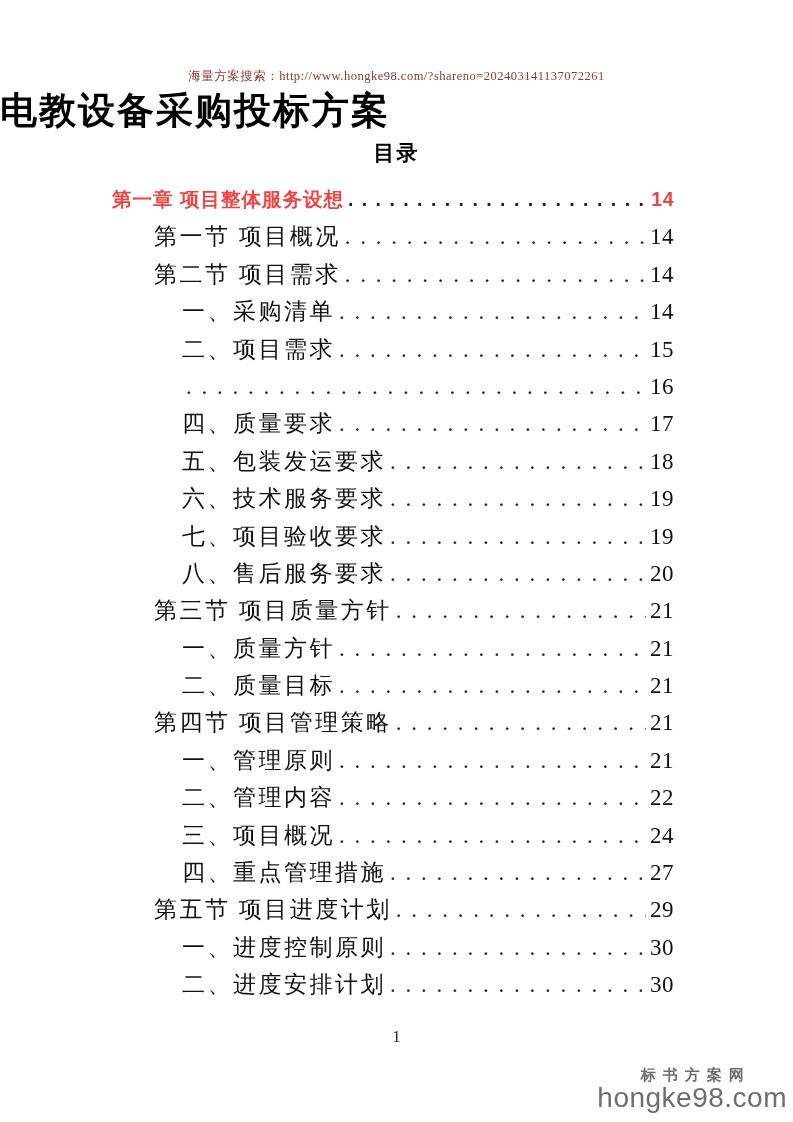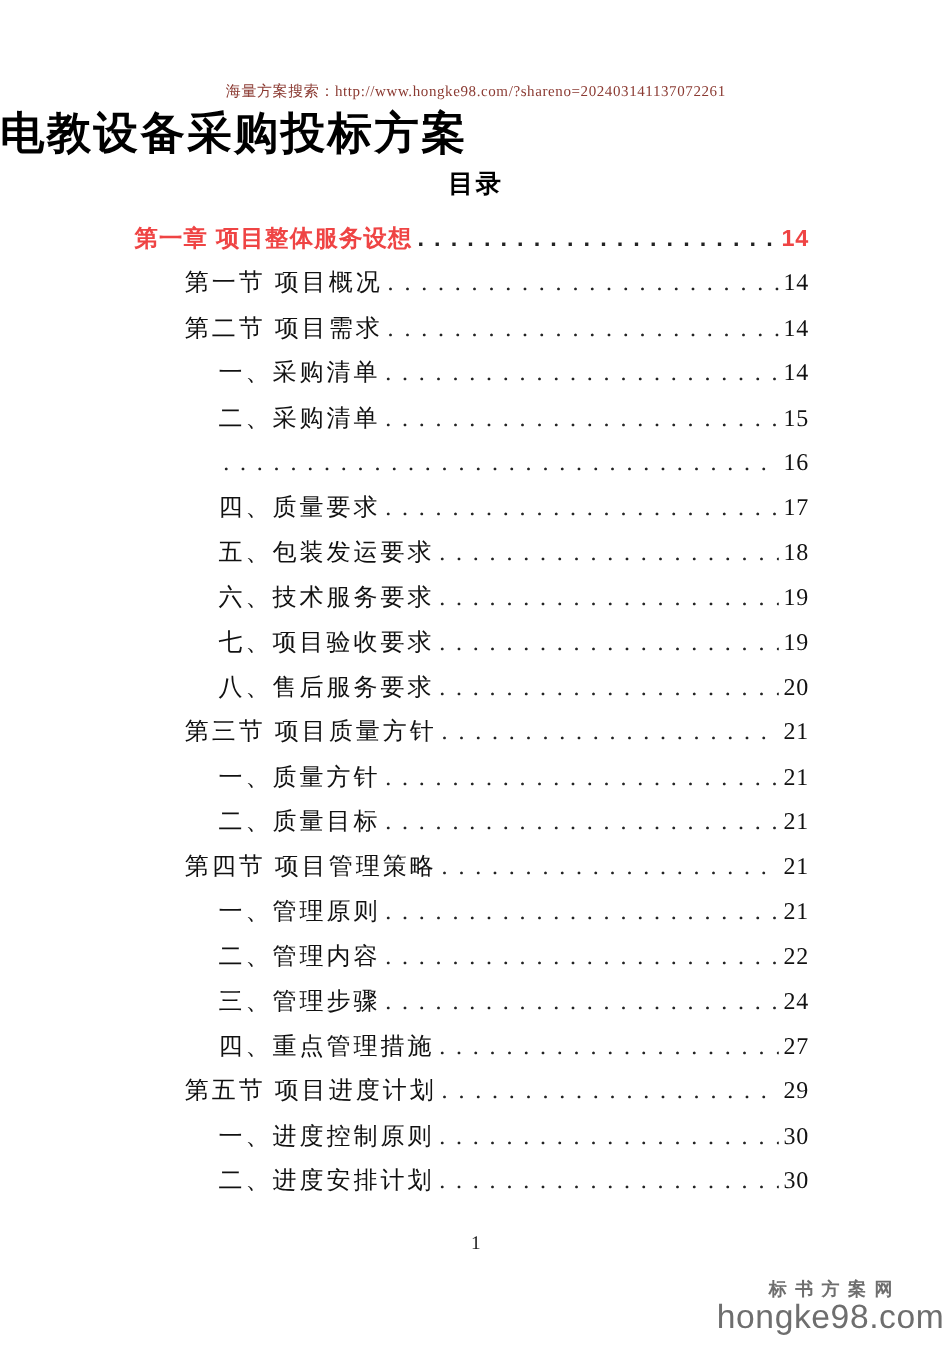--- a/index.html
+++ b/index.html
@@ -60,21 +60,21 @@
     position: absolute;
     top: 181px;
     left: 112px;
     width: 562px;
   }
 
   .toc-row {
     display: flex;
     align-items: baseline;
     height: 37.4px;
-    font-size: 20px;
+    font-size: 23px;
     line-height: 37.4px;
     color: #111;
   }
   .toc-row .toc-label {
     white-space: nowrap;
     letter-spacing: 2.5px;
   }
   .toc-row .toc-dots {
     flex: 1 1 auto;
     overflow: hidden;
@@ -156,21 +156,21 @@
       <span class="toc-label">第二节 项目需求</span>
       <span class="toc-dots"></span>
       <span class="toc-page">14</span>
     </div>
       <div class="toc-row lvl-3">
       <span class="toc-label">一、采购清单</span>
       <span class="toc-dots"></span>
       <span class="toc-page">14</span>
     </div>
       <div class="toc-row lvl-3">
-      <span class="toc-label">二、采购清单</span>
+      <span class="toc-label">二、项目需求</span>
       <span class="toc-dots"></span>
       <span class="toc-page">15</span>
     </div>
       <div class="toc-row lvl-3">
       <span class="toc-dots"></span>
       <span class="toc-page">16</span>
     </div>
       <div class="toc-row lvl-3">
       <span class="toc-label">四、质量要求</span>
       <span class="toc-dots"></span>
@@ -220,21 +220,21 @@
       <span class="toc-label">一、管理原则</span>
       <span class="toc-dots"></span>
       <span class="toc-page">21</span>
     </div>
       <div class="toc-row lvl-3">
       <span class="toc-label">二、管理内容</span>
       <span class="toc-dots"></span>
       <span class="toc-page">22</span>
     </div>
       <div class="toc-row lvl-3">
-      <span class="toc-label">三、管理步骤</span>
+      <span class="toc-label">三、项目概况</span>
       <span class="toc-dots"></span>
       <span class="toc-page">24</span>
     </div>
       <div class="toc-row lvl-3">
       <span class="toc-label">四、重点管理措施</span>
       <span class="toc-dots"></span>
       <span class="toc-page">27</span>
     </div>
       <div class="toc-row lvl-2">
       <span class="toc-label">第五节 项目进度计划</span>

